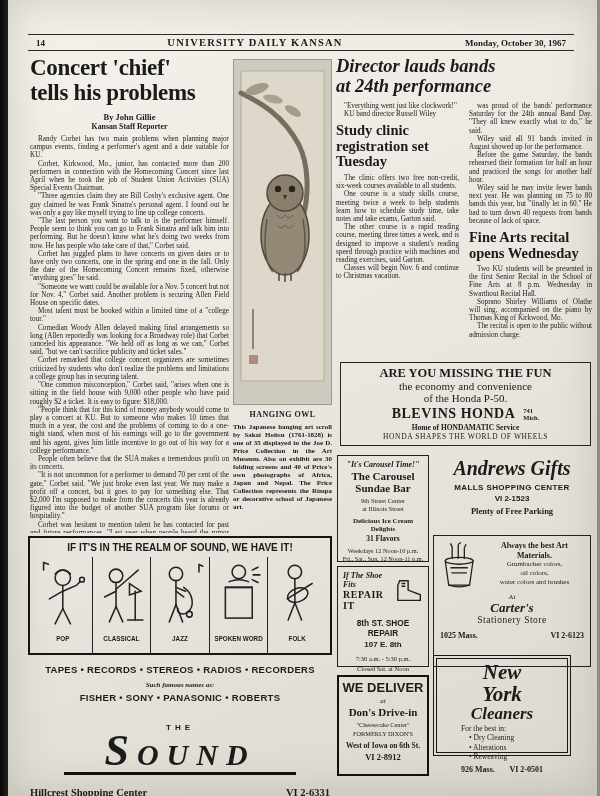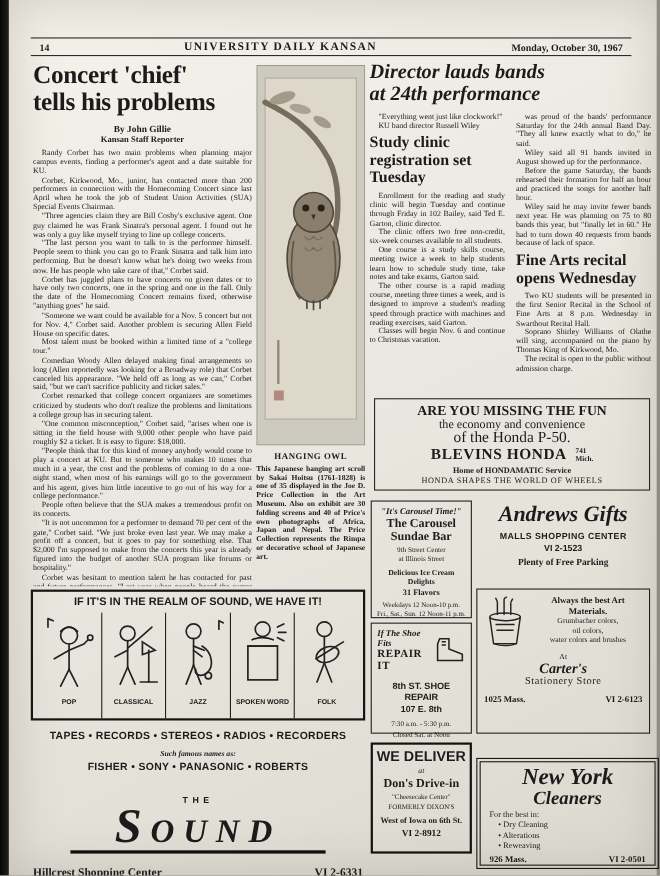--- a/index.html
+++ b/index.html
@@ -41,21 +41,21 @@
   .band-head { font-style:italic; font-weight:bold; font-size:18.5px; line-height:20px; }
   .band-cols { display:flex; gap:10px; margin-top:6px; }
   .band-col { width:123px; }
   .subhead { font-weight:bold; font-size:14.5px; line-height:15.5px; margin:5px 0 4px; }
 
   
   .honda { left:340px; top:362px; width:251px; height:84px; border:1px solid #262624;
            text-align:center; padding-top:3px; }
   .hl1 { font-weight:bold; font-size:12.5px; line-height:14px; }
   .hl2 { font-size:11px; line-height:12px; }
-  .hl3 { font-size:14px; line-height:13px; }
+  .hl3 { font-size:11px; line-height:13px; }
   .hl4 { font-size:8.5px; line-height:11px; }
   .hname-row { display:flex; justify-content:center; align-items:center; gap:8px; margin-top:1px; }
   .hname { font-weight:bold; font-size:14px; letter-spacing:.5px; }
   .haddr { display:flex; flex-direction:column; font-weight:bold; font-size:6.5px; line-height:7px; text-align:left; }
   .hl5 { font-weight:bold; font-size:7.5px; line-height:9px; margin-top:1px; }
   .hl6 { font-size:7.5px; line-height:9px; letter-spacing:.6px; }
 
   
   .sound { left:28px; top:536px; width:304px; }
   .sound-box { border:2px solid #151515; padding:4px 4px 0; }
@@ -125,21 +125,21 @@
   .cart-top { display:flex; gap:5px; align-items:flex-start; }
   .cart-top svg { width:40px; height:50px; flex:none; }
   .cart-lines { flex:1; text-align:center; }
   .ct1 { font-weight:bold; font-size:8px; line-height:9.5px; }
   .ct2 { font-size:7px; line-height:9px; }
   .cart-at { font-size:7px; text-align:center; margin-top:2px; }
   .cart-name { font-style:italic; font-weight:bold; font-size:13px; line-height:14px; text-align:center; }
   .cart-name2 { font-size:9.5px; line-height:11px; text-align:center; letter-spacing:.5px; }
   .cart-bottom { display:flex; justify-content:space-between; font-weight:bold; font-size:8px; margin-top:5px; }
 
-  .cleaners { left:433px; top:689px; width:166px; height:101px; border:4px double #181818; padding:2px 8px; }
+  .cleaners { left:433px; top:655px; width:138px; height:101px; border:4px double #181818; padding:2px 24px; }
   .cl1 { font-style:italic; font-weight:bold; font-size:21px; line-height:22px; text-align:center; }
   .cl2 { font-style:italic; font-weight:bold; font-size:17px; line-height:18px; text-align:center; }
   .cl-intro { font-size:7.5px; line-height:9px; margin-top:1px; }
   .cl-list div { font-size:7.5px; line-height:9.5px; padding-left:8px; }
   .cl-list div::before { content:"• "; }
   .cl-bottom { display:flex; justify-content:space-between; font-weight:bold; font-size:8px; margin-top:3px; }
 </style>
 </head>
 <body>
 
@@ -212,21 +212,20 @@
       <div>at 24th performance</div>
     </div>
     <div class="band-cols">
       <div class="band-col">
         <div class="bt">
             <p>"Everything went just like clockwork!"</p>
             <p>KU band director Russell Wiley</p>
           </div>
         <h3 class="subhead">Study clinic registration set Tuesday</h3>
         <div class="bt">
-            <p>Enrollment for the reading and study clinic will begin Tuesday and continue through Friday in 102 Bailey, said Ted E. Garton, clinic director.</p>
             <p>The clinic offers two free non-credit, six-week courses available to all students.</p>
             <p>One course is a study skills course, meeting twice a week to help students learn how to schedule study time, take notes and take exams, Garton said.</p>
             <p>The other course is a rapid reading course, meeting three times a week, and is designed to improve a student's reading speed through practice with machines and reading exercises, said Garton.</p>
             <p>Classes will begin Nov. 6 and continue to Christmas vacation.</p>
           </div>
       </div>
       <div class="band-col">
         <div class="bt">
             <p>was proud of the bands' performance Saturday for the 24th annual Band Day. "They all knew exactly what to do," he said.</p>
             <p>Wiley said all 91 bands invited in August showed up for the performance.</p>

